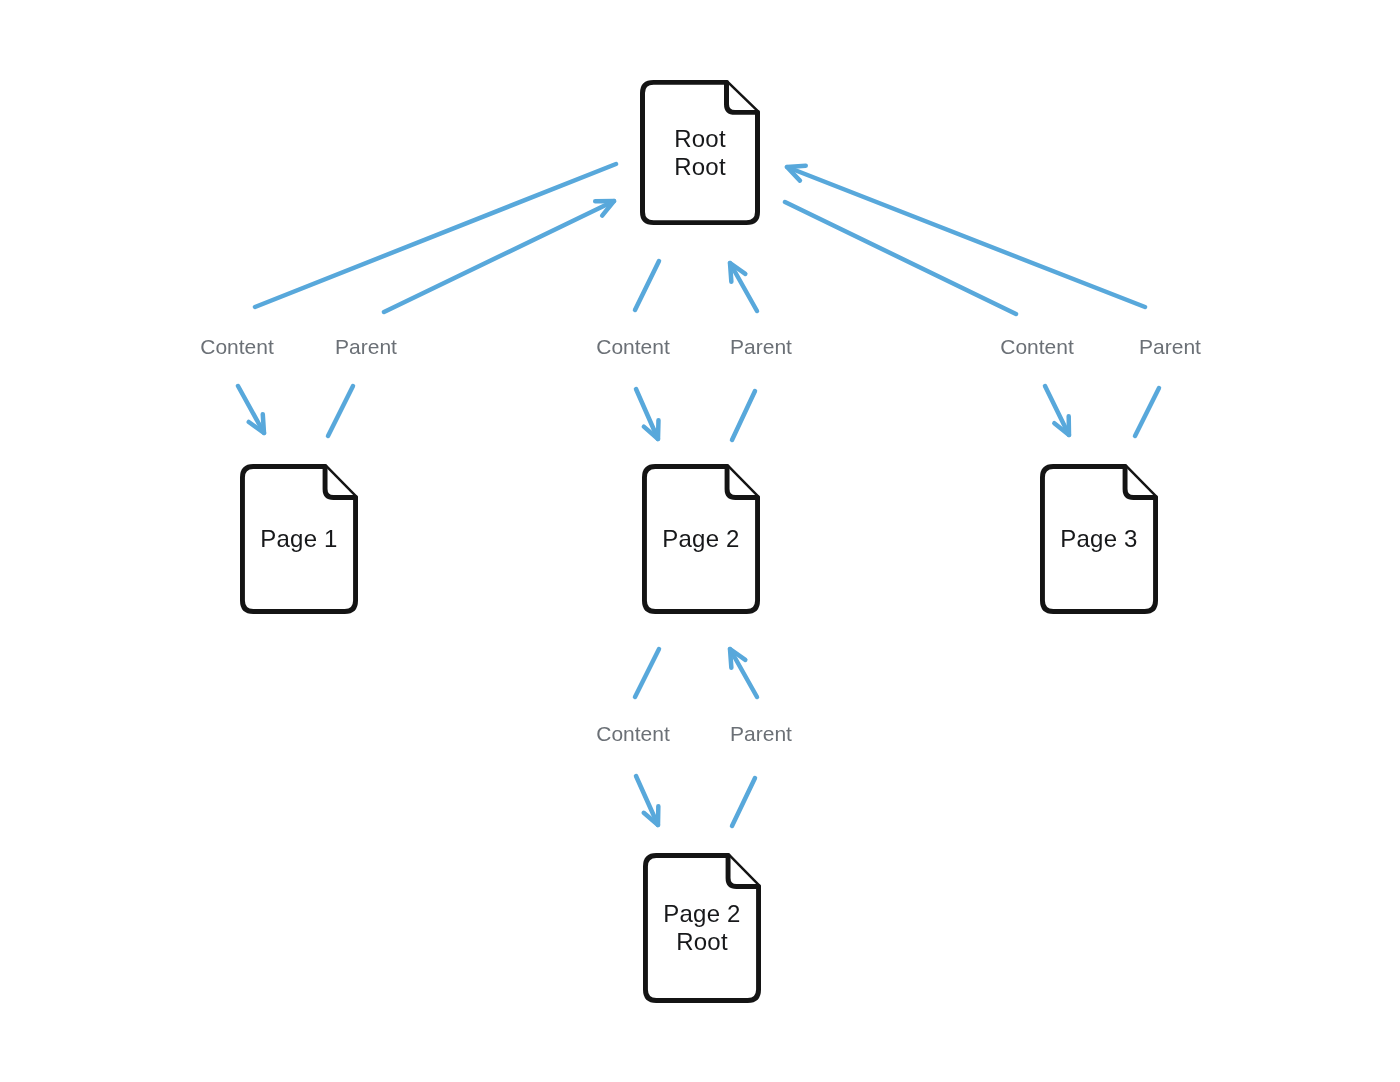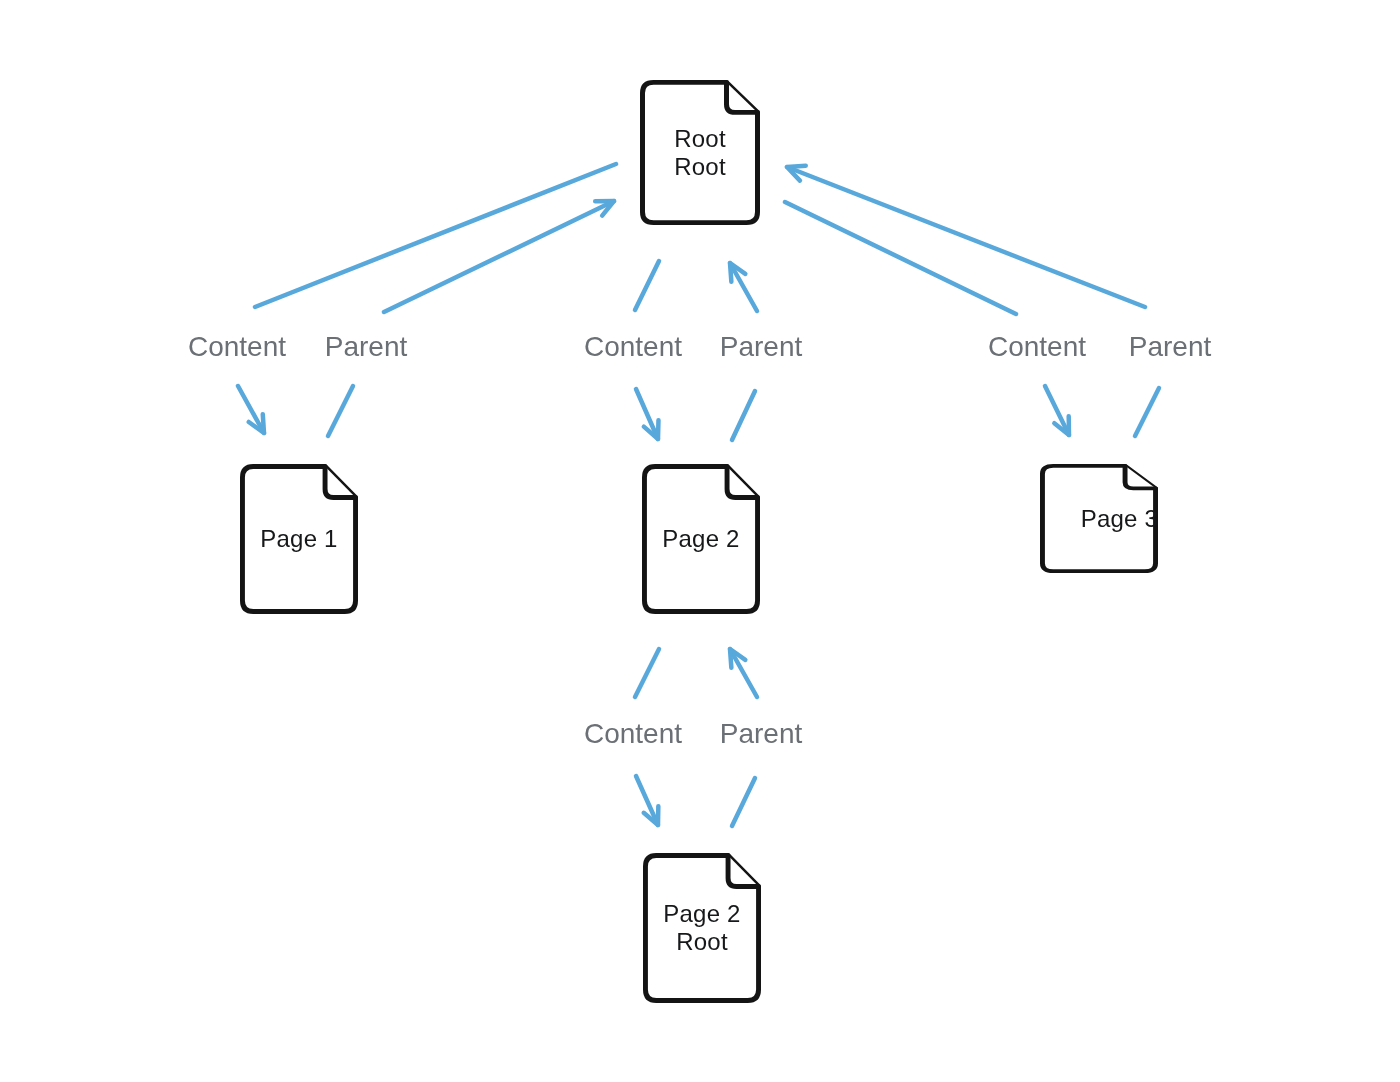--- a/index.html
+++ b/index.html
@@ -53,21 +53,21 @@
     text-align: center;
     font-size: 24px;
     line-height: 28px;
     font-weight: 500;
     color: #17181a;
     letter-spacing: 0.2px;
   }
   .edge-label {
     position: absolute;
     transform: translate(-50%, -50%);
-    font-size: 28px;
+    font-size: 21px;
     color: #6b7076;
     white-space: nowrap;
   }
 </style>
 </head>
 <body>
 
 <div class="canvas">
 
   <svg class="edges" width="1400" height="1082" viewBox="0 0 1400 1082">
@@ -124,21 +124,21 @@
     <svg class="doc-icon" viewBox="0 0 120 150" preserveAspectRatio="none">
       <path d="M86.5,2.5 H13.5 Q2.5,2.5 2.5,13.5 V136.5 Q2.5,147.5 13.5,147.5 H106.5 Q117.5,147.5 117.5,136.5 V33.5 Z"></path>
       <path d="M86.5,2.5 V25 Q86.5,33.5 95,33.5 H117.5" fill="none"></path>
     </svg>
     <div class="node-label">
       <div>Page 2</div>
       <div></div>
     </div>
   </div>
 
-  <div class="node" style="left:1040px; top:464px; width:118px; height:109px;justify-content:flex-end;">
+  <div class="node" style="left:1040px; top:464px; width:118px; height:150px;">
     <svg class="doc-icon" viewBox="0 0 120 150" preserveAspectRatio="none">
       <path d="M86.5,2.5 H13.5 Q2.5,2.5 2.5,13.5 V136.5 Q2.5,147.5 13.5,147.5 H106.5 Q117.5,147.5 117.5,136.5 V33.5 Z"></path>
       <path d="M86.5,2.5 V25 Q86.5,33.5 95,33.5 H117.5" fill="none"></path>
     </svg>
     <div class="node-label">
       <div>Page 3</div>
       <div></div>
     </div>
   </div>
 

